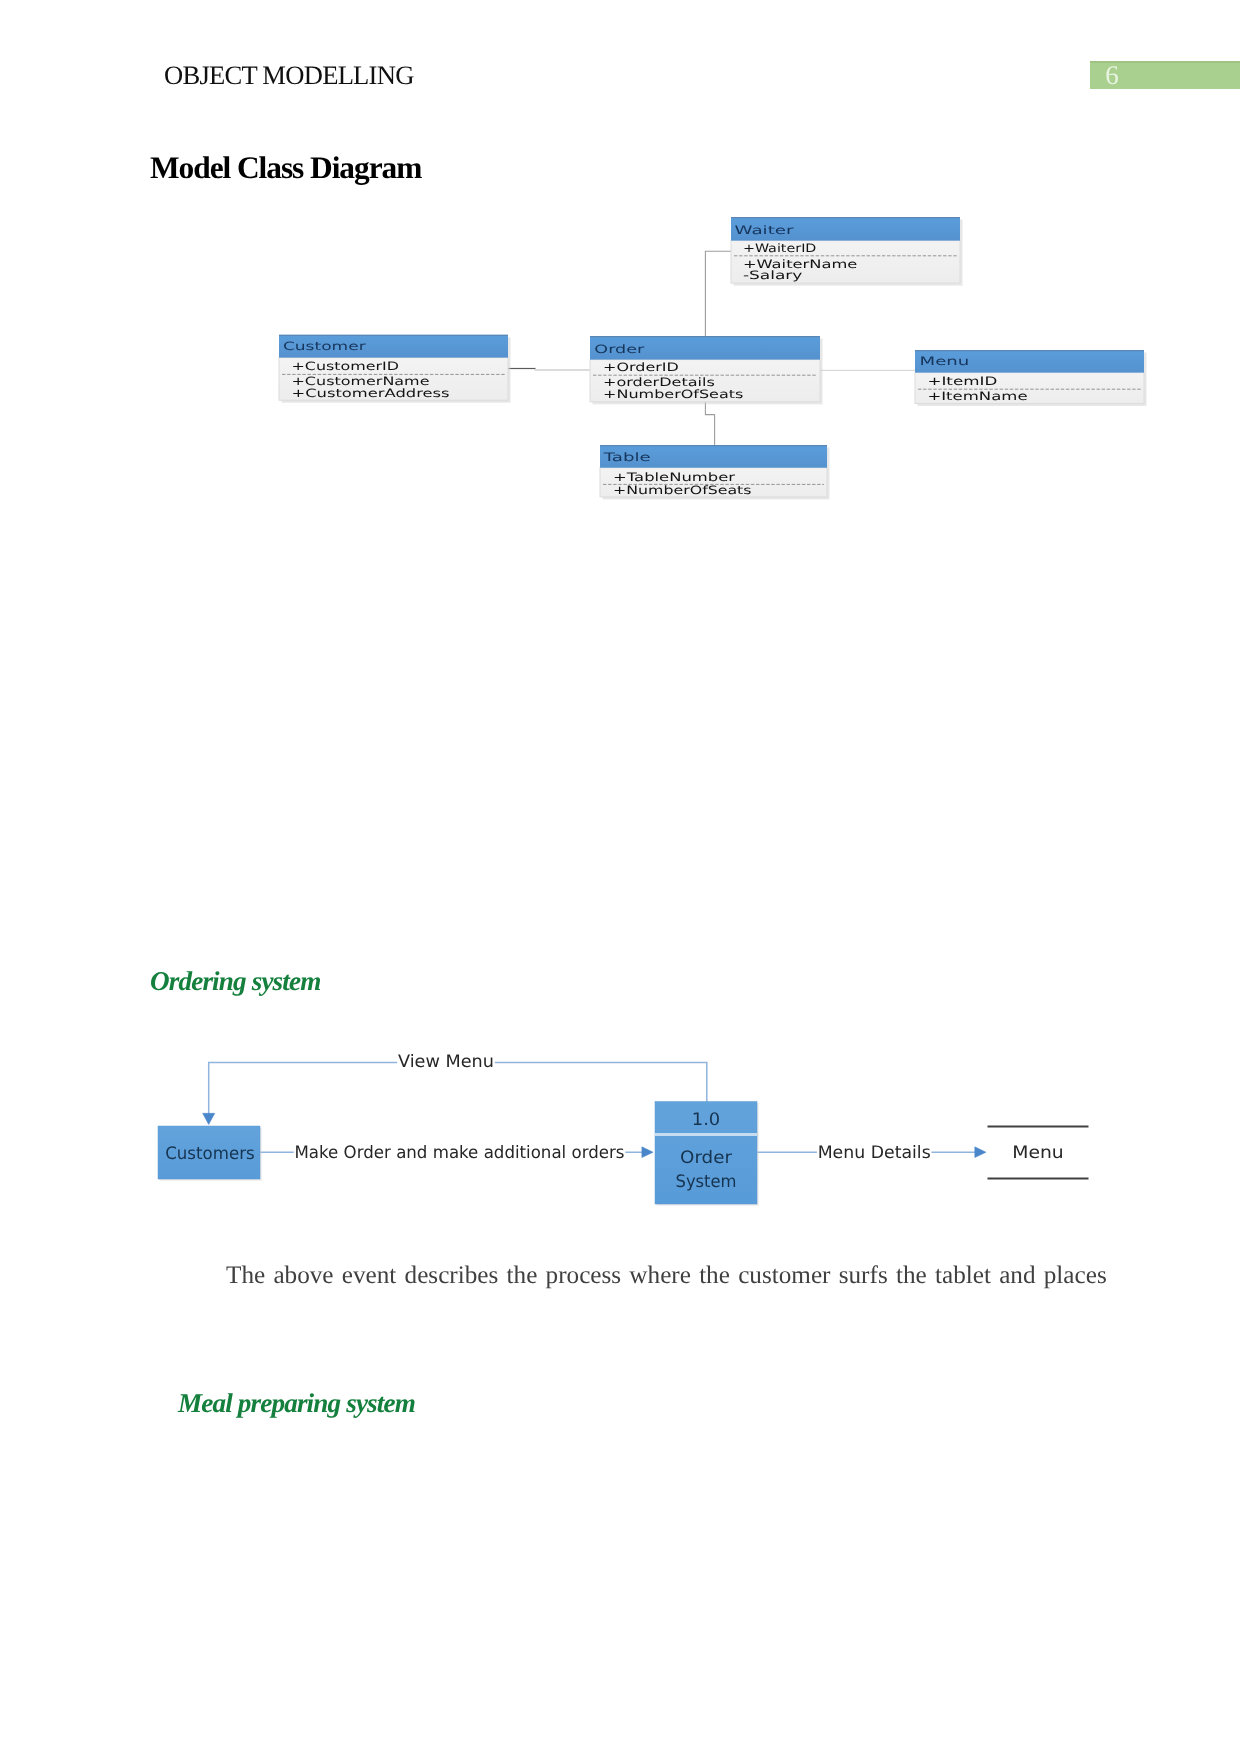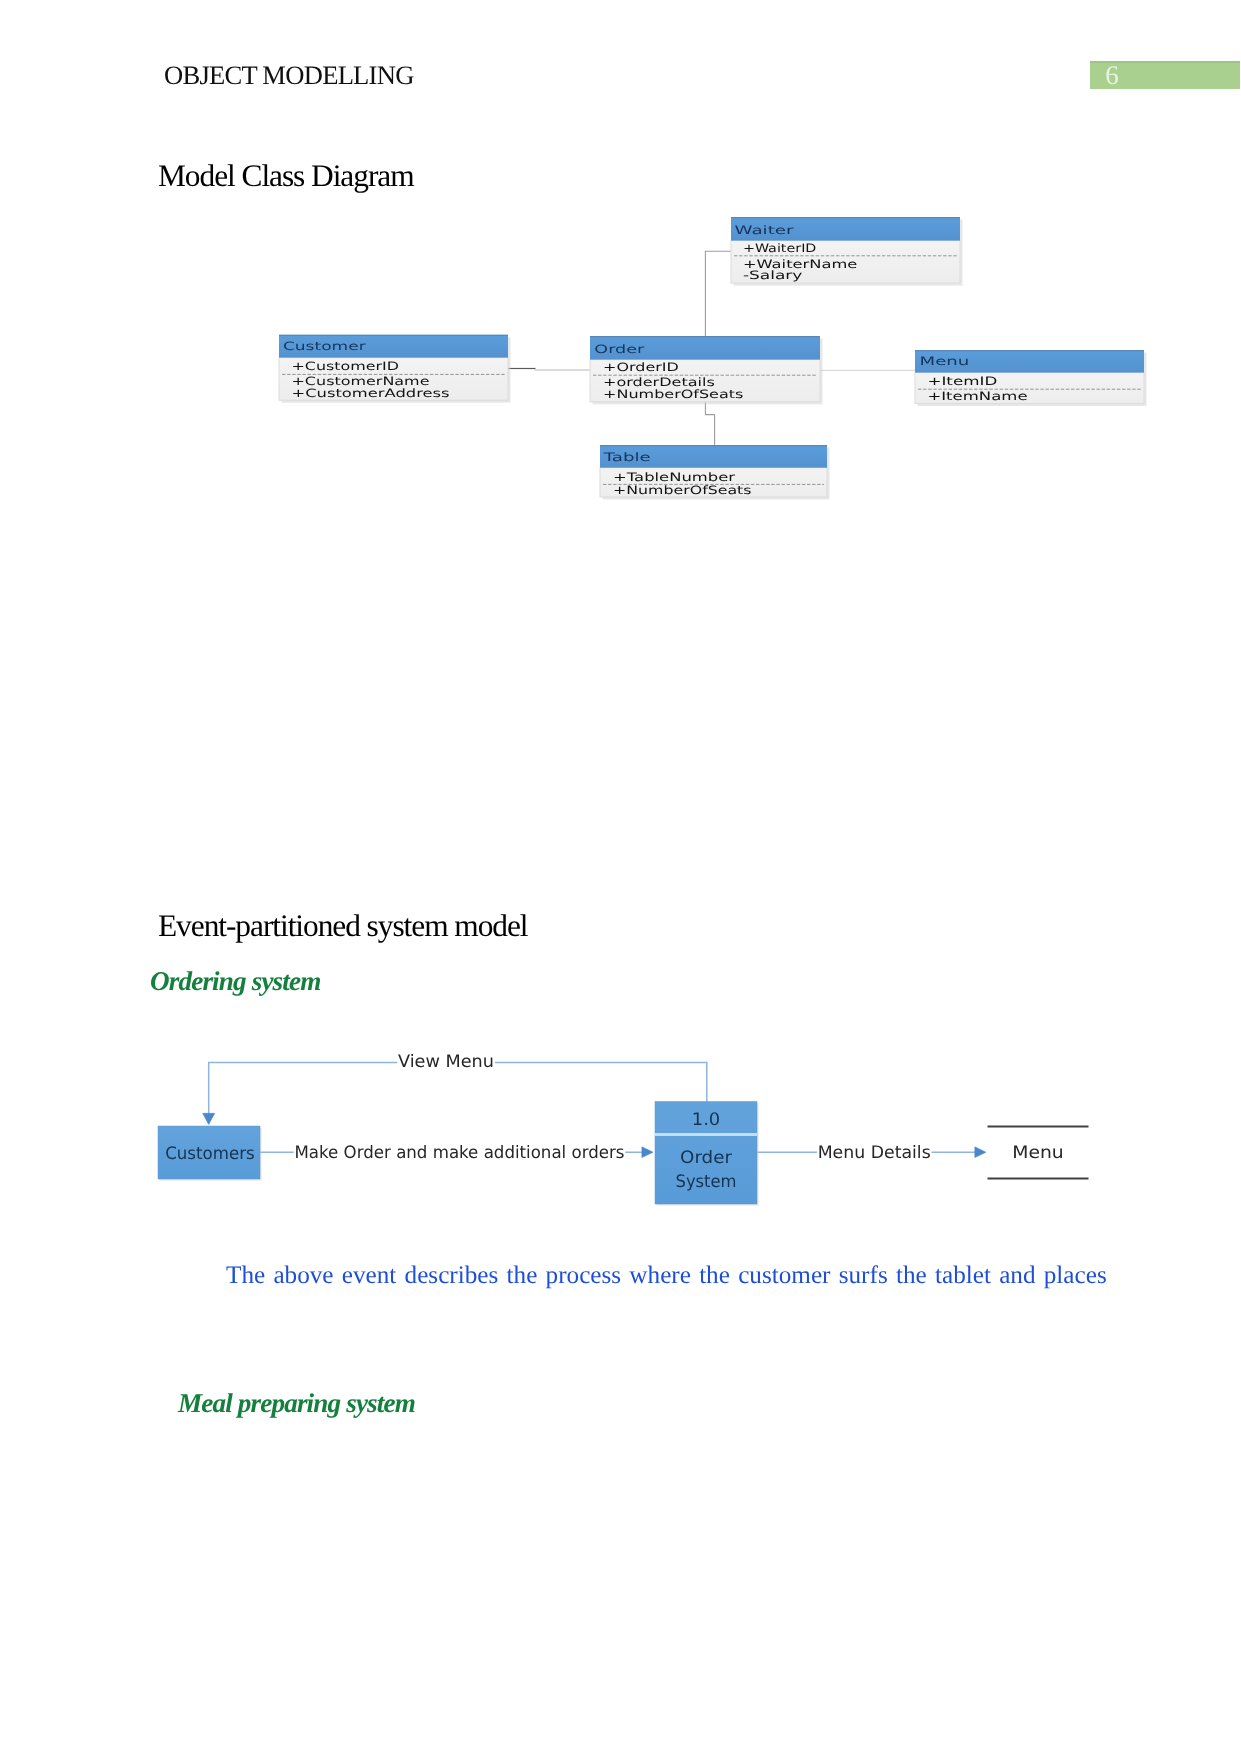--- a/index.html
+++ b/index.html
@@ -9,48 +9,47 @@
   .abs{position:absolute;}
 
   
   #hdr-title{left:164px;top:59.5px;font-size:26.6px;color:#101010;letter-spacing:-0.76px;}
   #page-num-box{left:1090px;top:61px;width:150px;height:28px;background:#a9d08e;}
   #page-num-box-topline{left:1090px;top:61px;width:150px;height:1.6px;background:#9dc483;}
   #page-num{left:1096px;top:60px;width:32px;height:30px;line-height:30px;text-align:center;
             font-size:27px;color:#e9f4e0;}
 
   
-  h1.secheading{margin:8px;font-weight:normal;font-size:31.4px;color:#000;line-height:1;letter-spacing:-1.05px;}
+  h1.secheading{margin:0;font-weight:bold;font-size:31.4px;color:#000;line-height:1;letter-spacing:-1.05px;}
   #h-model{left:150px;top:151.5px;}
   #h-event{left:150px;top:901.5px;}
   .subheading{font-style:italic;font-weight:bold;font-size:27.2px;color:#15803d;line-height:1;letter-spacing:-0.87px;}
   #sub-order{left:150px;top:967.5px;}
   #sub-meal{left:150px;top:1390px;margin-left:28px;}
 
   
-  #para{left:150px;top:1248px;width:960px;font-size:25.2px;color:#1d4ed8;line-height:56.5px;}
+  #para{left:150px;top:1248px;width:960px;font-size:25.2px;color:#404040;line-height:56.5px;}
   .pline{display:block;white-space:nowrap;}
   .pline.justified{text-indent:76px;word-spacing:1.95px;}
 
   
   #uml{left:0px;top:0px;width:1241px;height:560px;}
   #dfd{left:0px;top:0px;width:1241px;height:1754px;}
 </style>
 </head>
 <body>
 
 <div class="page">
 
   <div class="abs" id="hdr-title">OBJECT MODELLING</div>
   <div class="abs" id="page-num-box"></div>
   <div class="abs" id="page-num-box-topline"></div>
   <div class="abs" id="page-num">6</div>
 
   <h1 class="abs secheading" id="h-model">Model Class Diagram</h1>
-  <h1 class="abs secheading" id="h-event">Event-partitioned system model</h1>
   <div class="abs subheading" id="sub-order">Ordering system</div>
   <div class="abs subheading" id="sub-meal">Meal preparing system</div>
 
   <div class="abs" id="para">
     <span class="pline justified">The above event describes the process where the customer surfs the tablet and places</span>
   </div>
 
   <svg class="abs" id="uml" viewBox="0 0 1241 560" xmlns="http://www.w3.org/2000/svg">
     <defs>
       <linearGradient id="hdrgrad" x1="0" y1="0" x2="0" y2="1">

